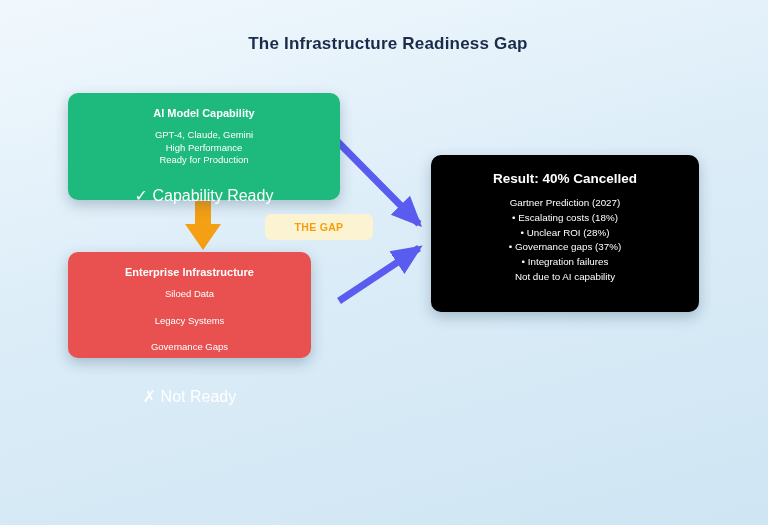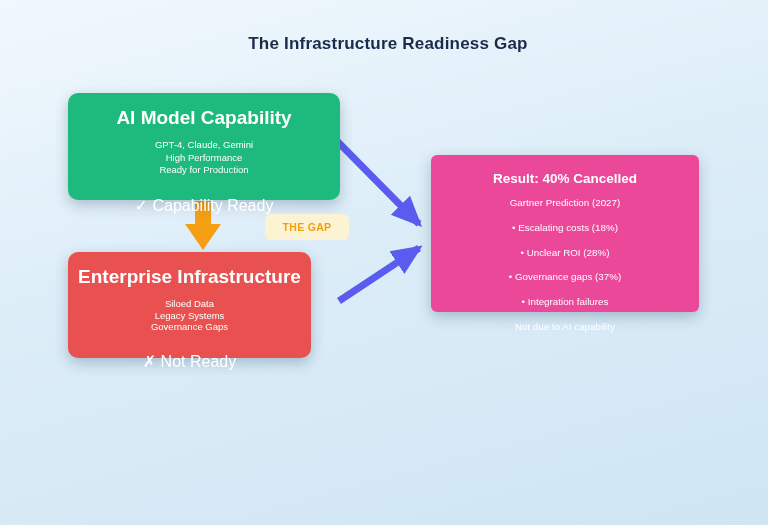--- a/index.html
+++ b/index.html
@@ -17,39 +17,39 @@
     color: #1c2b4a; letter-spacing: 0.2px;
   }
 
   .arrow-layer { position: absolute; left: 0; top: 0; width: 768px; height: 525px; }
 
   .node {
     position: absolute; border-radius: 10px; color: #ffffff; text-align: center;
     box-shadow: 0 5px 14px rgba(30, 60, 90, 0.28);
     display: flex; flex-direction: column; align-items: center;
   }
-  .node-title { font-weight: bold; font-size: 19px; }
+  .node-title { font-weight: bold; font-size: 11px; }
   .node-line { font-size: 9.5px; line-height: 1; }
   .node-status { font-size: 16px; line-height: 1; margin-top: 20px; }
 
   .node-capability { left: 68px; top: 93px; width: 272px; height: 107px; padding-top: 14px; }
   .node-capability .node-title { margin-bottom: 11px; }
   .node-capability .lines { display: flex; flex-direction: column; gap: 3px; }
 
   .node-infrastructure { left: 68px; top: 252px; width: 243px; height: 106px; padding-top: 14px; }
   .node-infrastructure .node-title { margin-bottom: 11px; }
-  .node-infrastructure .lines { display: flex; flex-direction: column; gap: 2px; }
+  .node-infrastructure .lines { display: flex; flex-direction: column; gap: 17px; }
 
   .node-result { left: 431px; top: 155px; width: 268px; height: 157px; padding-top: 16px; }
   .node-result .node-title { font-size: 13.5px; margin-bottom: 12px; }
-  .node-result .lines { display: flex; flex-direction: column; gap: 15px; }
+  .node-result .lines { display: flex; flex-direction: column; gap: 5px; }
   .node-result .node-line { font-size: 9.8px; }
 
   .gap-chip {
-    position: absolute; left: 265px; top: 214px; width: 84px; height: 26px;
+    position: absolute; left: 265px; top: 214px; width: 108px; height: 26px;
     border-radius: 6px; display: flex; align-items: center; justify-content: center;
     font-size: 10.5px; font-weight: bold; letter-spacing: 0.3px;
   }
 </style>
 </head>
 <body>
 
 <div class="canvas">
 
   <div class="page-title">The Infrastructure Readiness Gap</div>
@@ -82,21 +82,21 @@
   <div class="node node-infrastructure" style="background: rgb(232, 81, 80);">
     <div class="node-title">Enterprise Infrastructure</div>
     <div class="lines">
       <div class="node-line">Siloed Data</div>
       <div class="node-line">Legacy Systems</div>
       <div class="node-line">Governance Gaps</div>
       <div class="node-status">✗ Not Ready</div>
     </div>
   </div>
 
-  <div class="node node-result" style="background: #ec4899; border-radius: 6px;">
+  <div class="node node-result" style="background: #000000;">
     <div class="node-title">Result: 40% Cancelled</div>
     <div class="lines">
       <div class="node-line">Gartner Prediction (2027)</div>
       <div class="node-line">• Escalating costs (18%)</div>
       <div class="node-line">• Unclear ROI (28%)</div>
       <div class="node-line">• Governance gaps (37%)</div>
       <div class="node-line">• Integration failures</div>
       <div class="node-line">Not due to AI capability</div>
     </div>
   </div>

